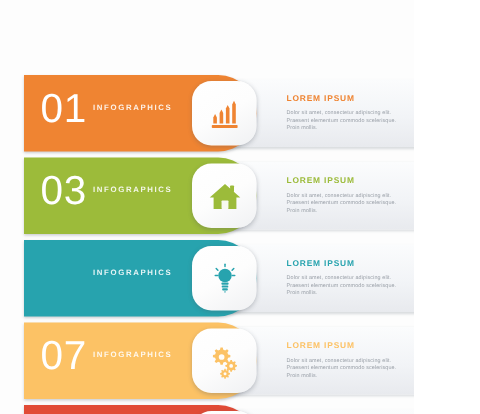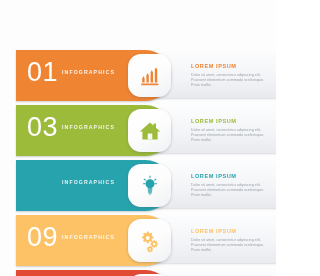--- a/index.html
+++ b/index.html
@@ -193,21 +193,21 @@
     </div>
     <div class="text">
       <p class="heading" style="color: rgb(39, 163, 174);">LOREM IPSUM</p>
       <p class="body">Dolor sit amet, consectetur adipiscing elit. Praesent elementum commodo scelerisque. Proin mollis.</p>
     </div>
   </div>
 
   <div class="row row-3">
     <div class="panel"></div>
     <div class="bar" style="background: rgb(252, 194, 101);"></div>
-    <div class="num">09</div>
+    <div class="num">07</div>
     <div class="caption">INFOGRAPHICS</div>
     <div class="tile">
       <span>
         <svg width="24" height="24" viewBox="0 0 24 24" fill="#fcc265">
           <g>
             <path d="M9.0 2.6 l1.5 0 l0.35 1.5 a4.6 4.6 0 0 1 1.2 0.5 l1.3 -0.85 l1.05 1.05 l-0.85 1.3 a4.6 4.6 0 0 1 0.5 1.2 l1.5 0.35 l0 1.5 l-1.5 0.35 a4.6 4.6 0 0 1 -0.5 1.2 l0.85 1.3 l-1.05 1.05 l-1.3 -0.85 a4.6 4.6 0 0 1 -1.2 0.5 l-0.35 1.5 l-1.5 0 l-0.35 -1.5 a4.6 4.6 0 0 1 -1.2 -0.5 l-1.3 0.85 l-1.05 -1.05 l0.85 -1.3 a4.6 4.6 0 0 1 -0.5 -1.2 l-1.5 -0.35 l0 -1.5 l1.5 -0.35 a4.6 4.6 0 0 1 0.5 -1.2 l-0.85 -1.3 l1.05 -1.05 l1.3 0.85 a4.6 4.6 0 0 1 1.2 -0.5 Z"></path>
             <circle cx="9.75" cy="9.0" r="1.9" fill="#ffffff" opacity="0.95"></circle>
           </g>
           <g>
             <path d="M15.6 11.0 l1.0 0 l0.24 1.0 a3.1 3.1 0 0 1 0.8 0.34 l0.87 -0.57 l0.7 0.7 l-0.57 0.87 a3.1 3.1 0 0 1 0.34 0.8 l1.0 0.24 l0 1.0 l-1.0 0.24 a3.1 3.1 0 0 1 -0.34 0.8 l0.57 0.87 l-0.7 0.7 l-0.87 -0.57 a3.1 3.1 0 0 1 -0.8 0.34 l-0.24 1.0 l-1.0 0 l-0.24 -1.0 a3.1 3.1 0 0 1 -0.8 -0.34 l-0.87 0.57 l-0.7 -0.7 l0.57 -0.87 a3.1 3.1 0 0 1 -0.34 -0.8 l-1.0 -0.24 l0 -1.0 l1.0 -0.24 a3.1 3.1 0 0 1 0.34 -0.8 l-0.57 -0.87 l0.7 -0.7 l0.87 0.57 a3.1 3.1 0 0 1 0.8 -0.34 Z"></path>

